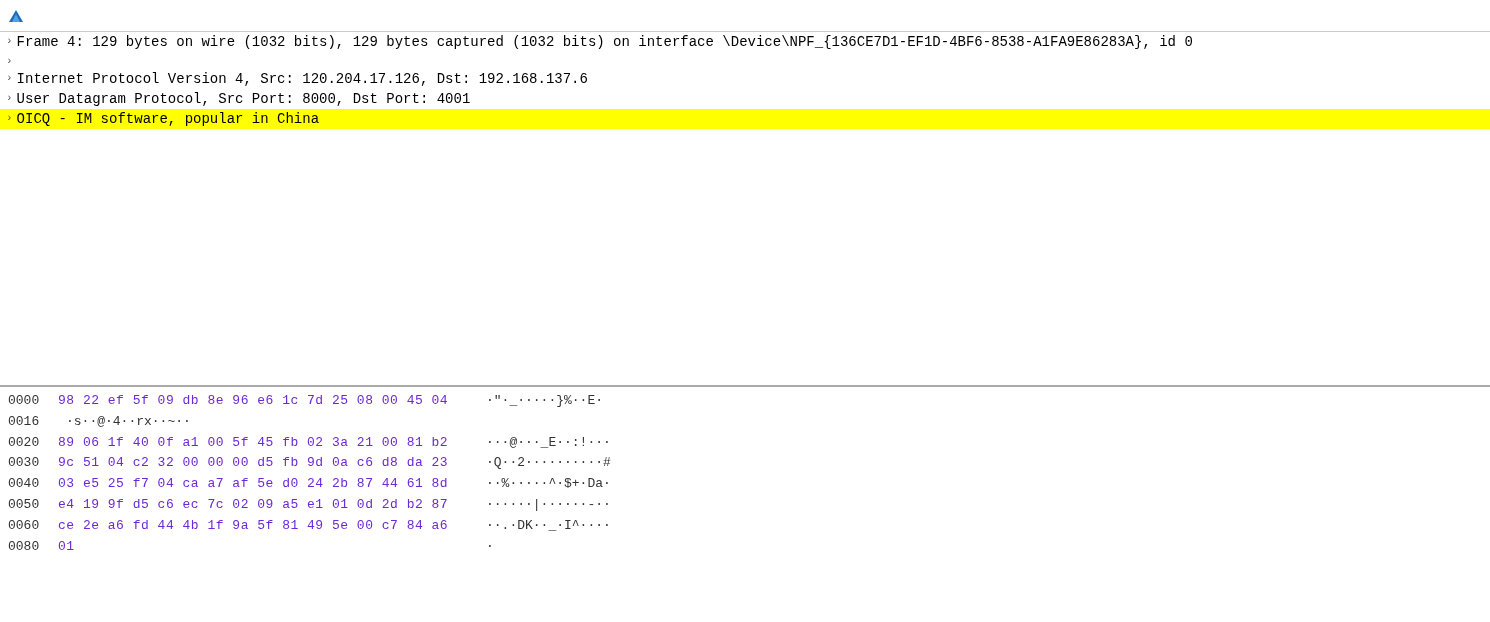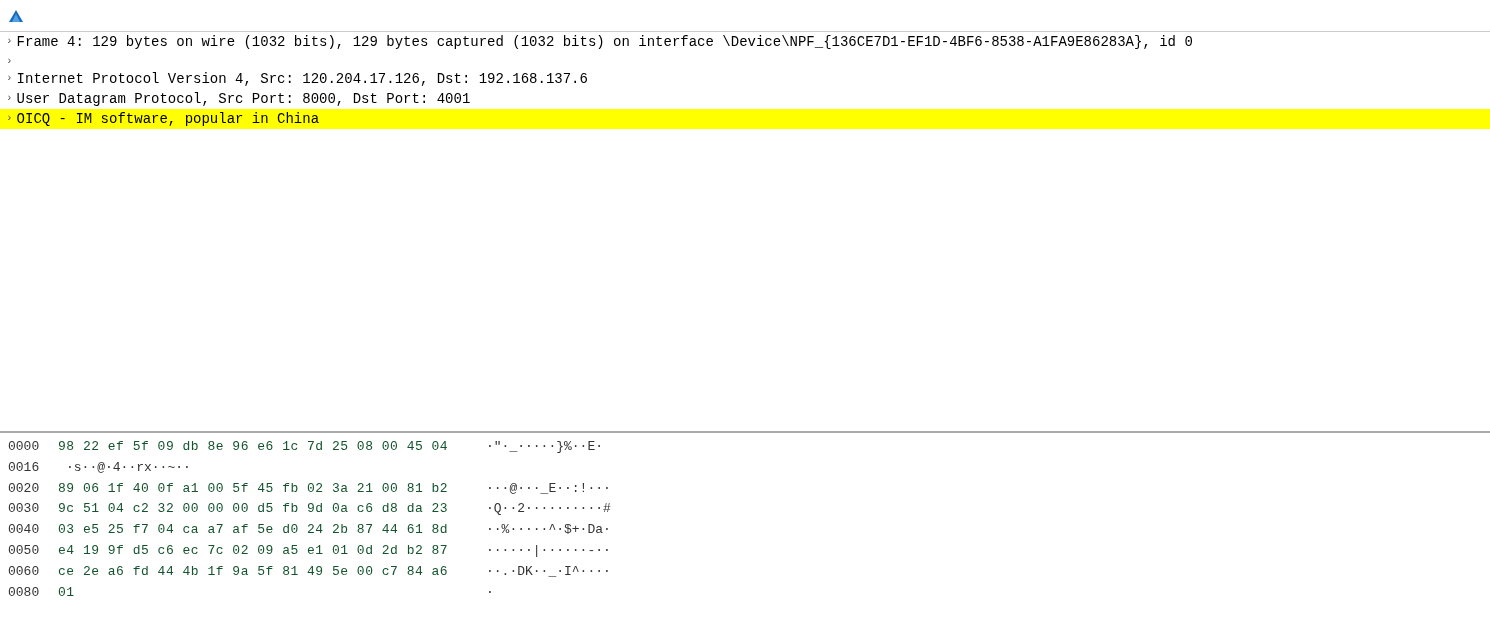--- a/index.html
+++ b/index.html
@@ -91,37 +91,37 @@
     }
     .row-text {
       color: #000;
       font-size: 14px;
     }
 
     
     .hex-dump {
       background: #fff;
       flex-shrink: 0;
-      height: 189px;
+      height: 235px;
       overflow-y: auto;
       padding: 4px 8px;
     }
     .hex-row {
       display: flex;
       align-items: center;
       line-height: 1.6;
       white-space: nowrap;
     }
     .hex-offset {
       color: #333;
       width: 50px;
       flex-shrink: 0;
     }
     .hex-bytes {
-      color: #14532d;
+      color: #6d28d9;
       width: 420px;
       flex-shrink: 0;
       letter-spacing: 0.5px;
     }
     .hex-ascii {
       color: #333;
       margin-left: 8px;
     }
 
     

